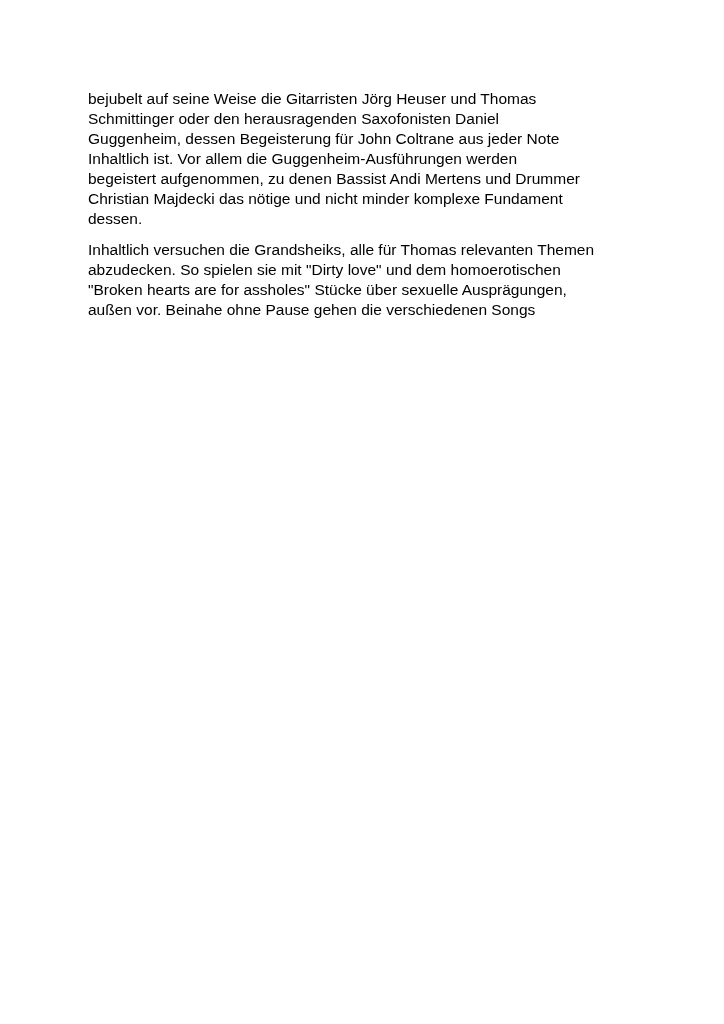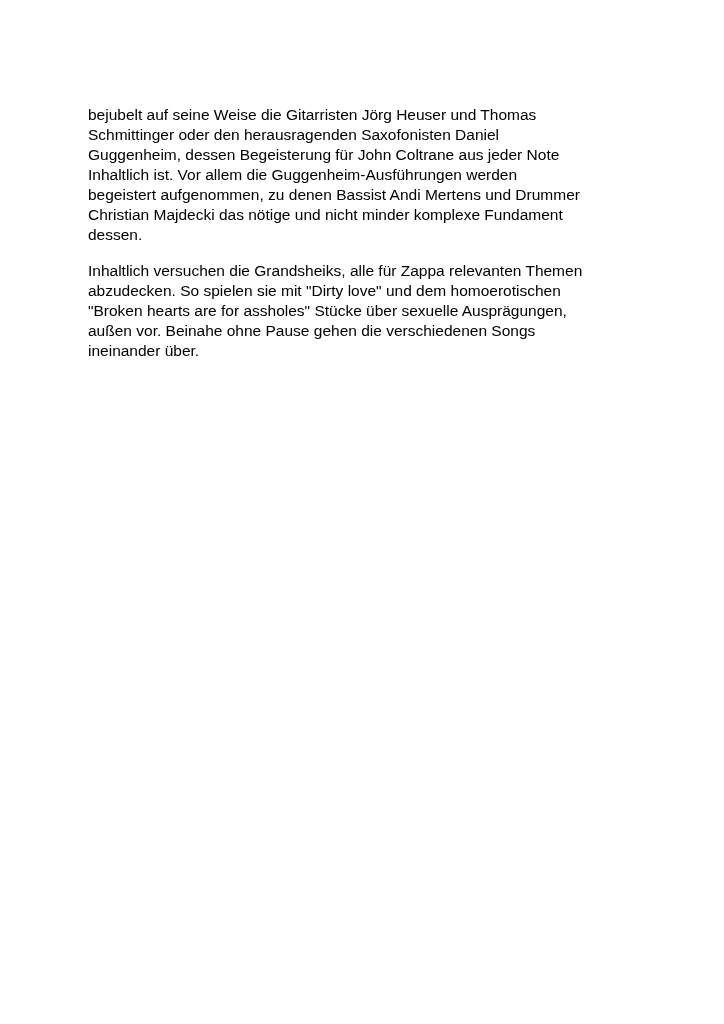--- a/index.html
+++ b/index.html
@@ -14,21 +14,21 @@
     font-family: "Liberation Sans", "DejaVu Sans", sans-serif;
   }
   .page {
     box-sizing: border-box;
     width: 724px;
     height: 1024px;
     background: #ffffff;
     padding: 89px 70px 0 88px;
   }
   .paragraph {
-    margin: 16px 0 11px 0;
+    margin: 0 0 11px 0;
   }
   .line {
     font-size: 15.5px;
     line-height: 20px;
     color: #000000;
     white-space: nowrap;
     letter-spacing: 0;
   }
 </style>
 </head>
@@ -38,19 +38,18 @@
   <div class="paragraph">
     <div class="line">bejubelt auf seine Weise die Gitarristen Jörg Heuser und Thomas</div>
     <div class="line">Schmittinger oder den herausragenden Saxofonisten Daniel</div>
     <div class="line">Guggenheim, dessen Begeisterung für John Coltrane aus jeder Note</div>
     <div class="line">Inhaltlich ist. Vor allem die Guggenheim-Ausführungen werden</div>
     <div class="line">begeistert aufgenommen, zu denen Bassist Andi Mertens und Drummer</div>
     <div class="line">Christian Majdecki das nötige und nicht minder komplexe Fundament</div>
     <div class="line">dessen.</div>
   </div>
   <div class="paragraph">
-    <div class="line">Inhaltlich versuchen die Grandsheiks, alle für Zappa relevanten Themen</div>
+    <div class="line">Inhaltlich versuchen die Grandsheiks, alle für Thomas relevanten Themen</div>
     <div class="line">abzudecken. So spielen sie mit "Dirty love" und dem homoerotischen</div>
     <div class="line">"Broken hearts are for assholes" Stücke über sexuelle Ausprägungen,</div>
     <div class="line">außen vor. Beinahe ohne Pause gehen die verschiedenen Songs</div>
-    <div class="line">ineinander über.</div>
   </div>
 </div>
 
 </body></html>

